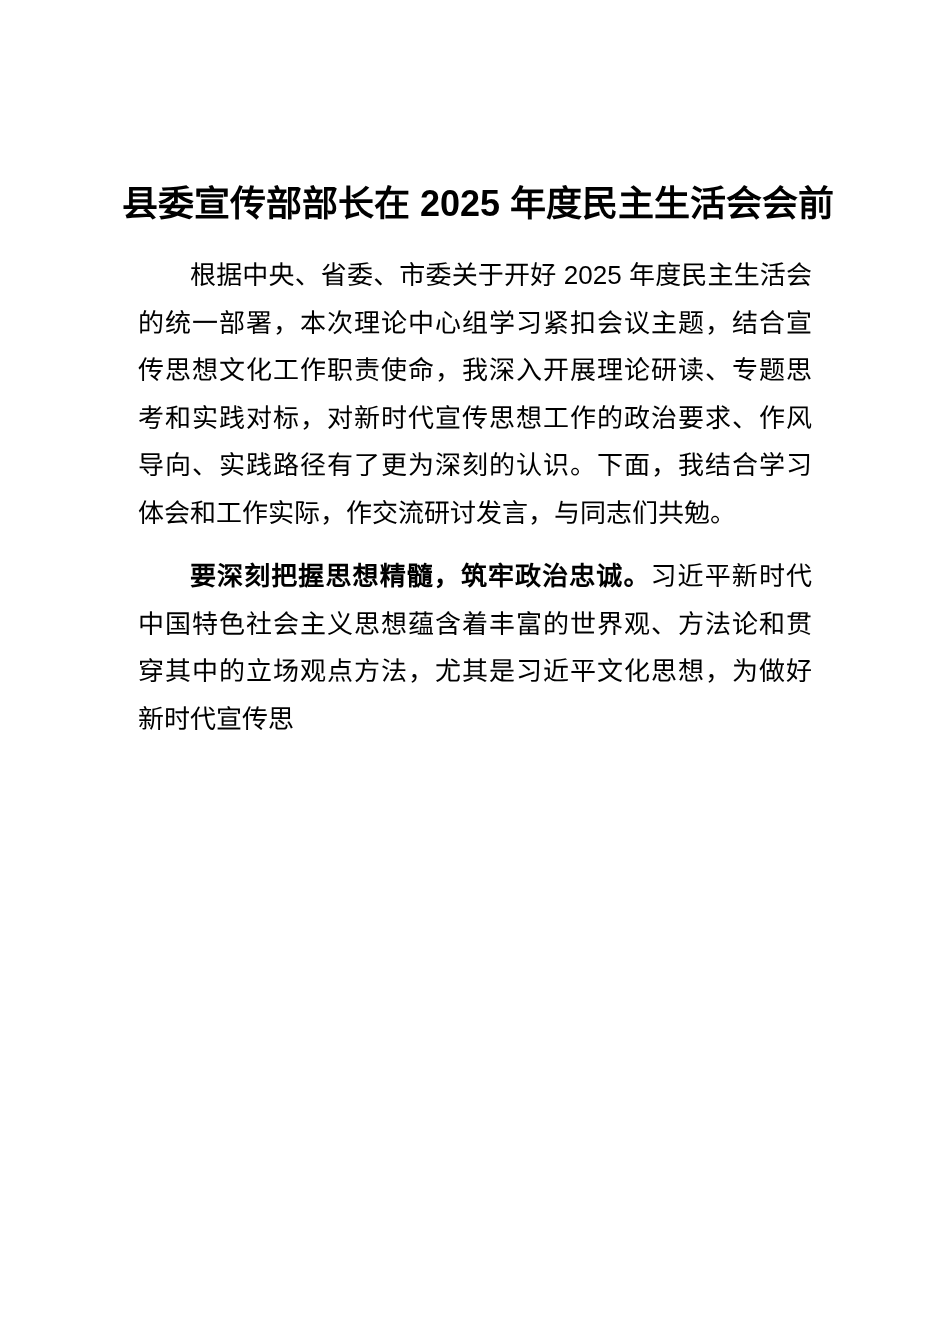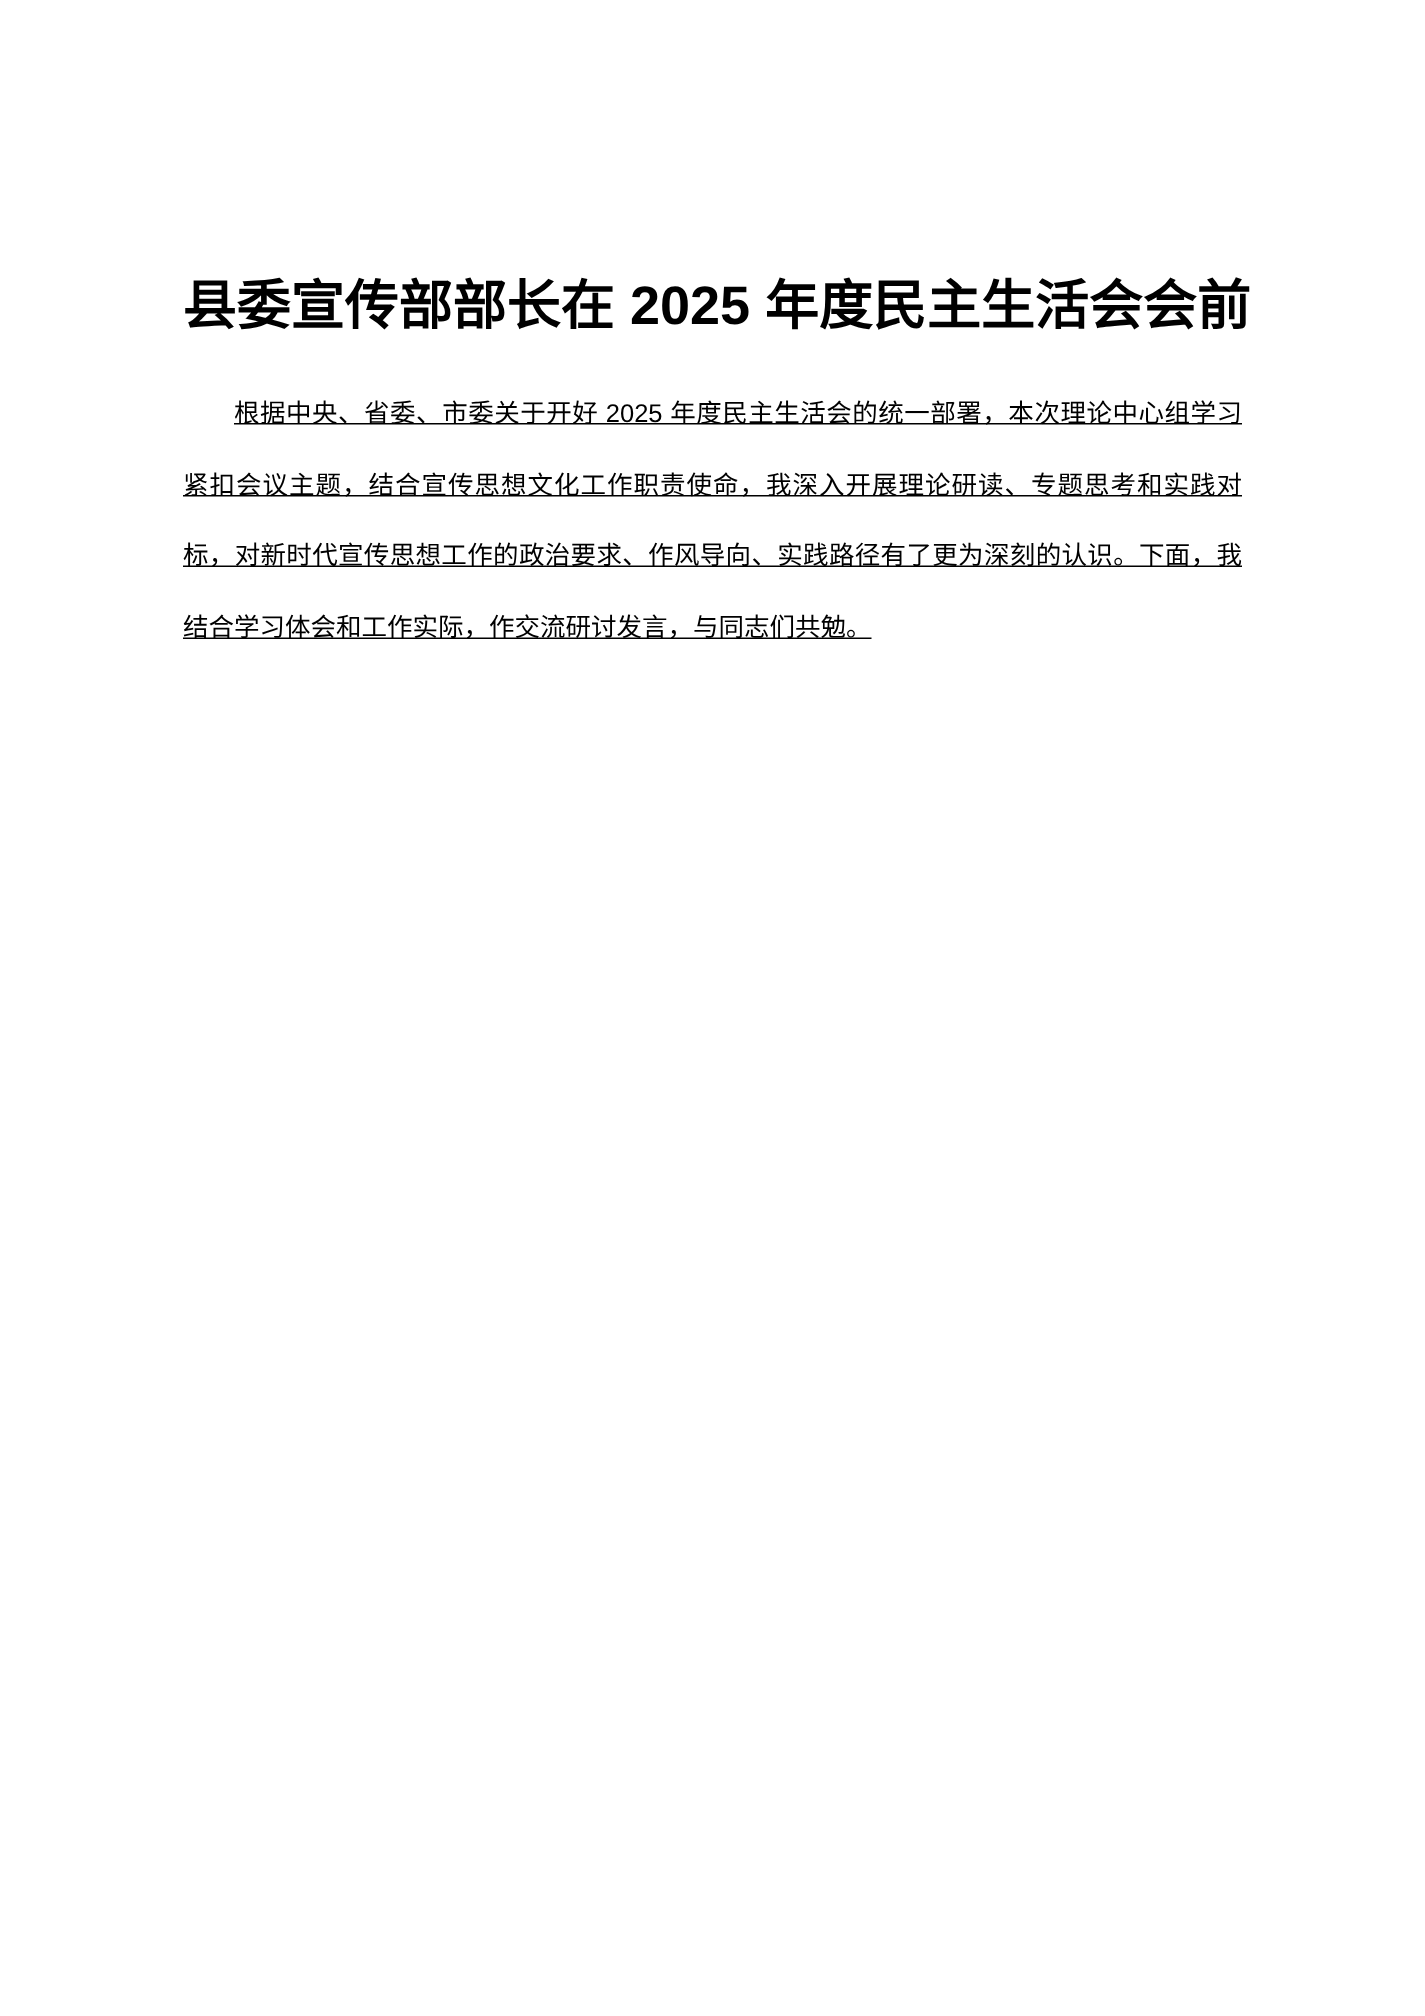--- a/index.html
+++ b/index.html
@@ -26,28 +26,27 @@
     font-weight: 700;
     line-height: 57px;
     text-align: center;
     letter-spacing: 0;
   }
   .title-line {
     display: block;
     white-space: nowrap;
   }
   .body-para {
-    margin: 0;
-    font-size: 17px;
+    margin: 16px;
+    font-size: 26px;
     font-weight: 400;
     line-height: 47.5px;
     text-align: justify;
     text-justify: inter-ideograph;
     text-indent: 2em;
-    text-decoration: underline;
   }
   .section-heading {
     margin: 0;
     font-size: 26px;
     font-weight: 700;
     line-height: 47.5px;
     text-align: justify;
     text-indent: 2em;
   }
   .lead-emphasis {
@@ -60,14 +59,15 @@
 <div class="page">
 
   <h1 class="doc-title">
     <span class="title-line">县委宣传部部长在 2025 年度民主生活会会前</span>
   </h1>
 
   <p class="body-para">根据中央、省委、市委关于开好 2025 年度民主生活会的统一部署，本次理论中心组学习紧扣会议主题，结合宣传思想文化工作职责使命，我深入开展理论研读、专题思考和实践对标，对新时代宣传思想工作的政治要求、作风导向、实践路径有了更为深刻的认识。下面，我结合学习体会和工作实际，作交流研讨发言，与同志们共勉。</p>
 
 
 
+  <p class="body-para"><strong class="lead-emphasis">要深刻把握思想精髓，筑牢政治忠诚。</strong><span>习近平新时代中国特色社会主义思想蕴含着丰富的世界观、方法论和贯穿其中的立场观点方法，尤其是习近平文化思想，为做好新时代宣传思</span></p>
 
 </div>
 
 </body></html>

